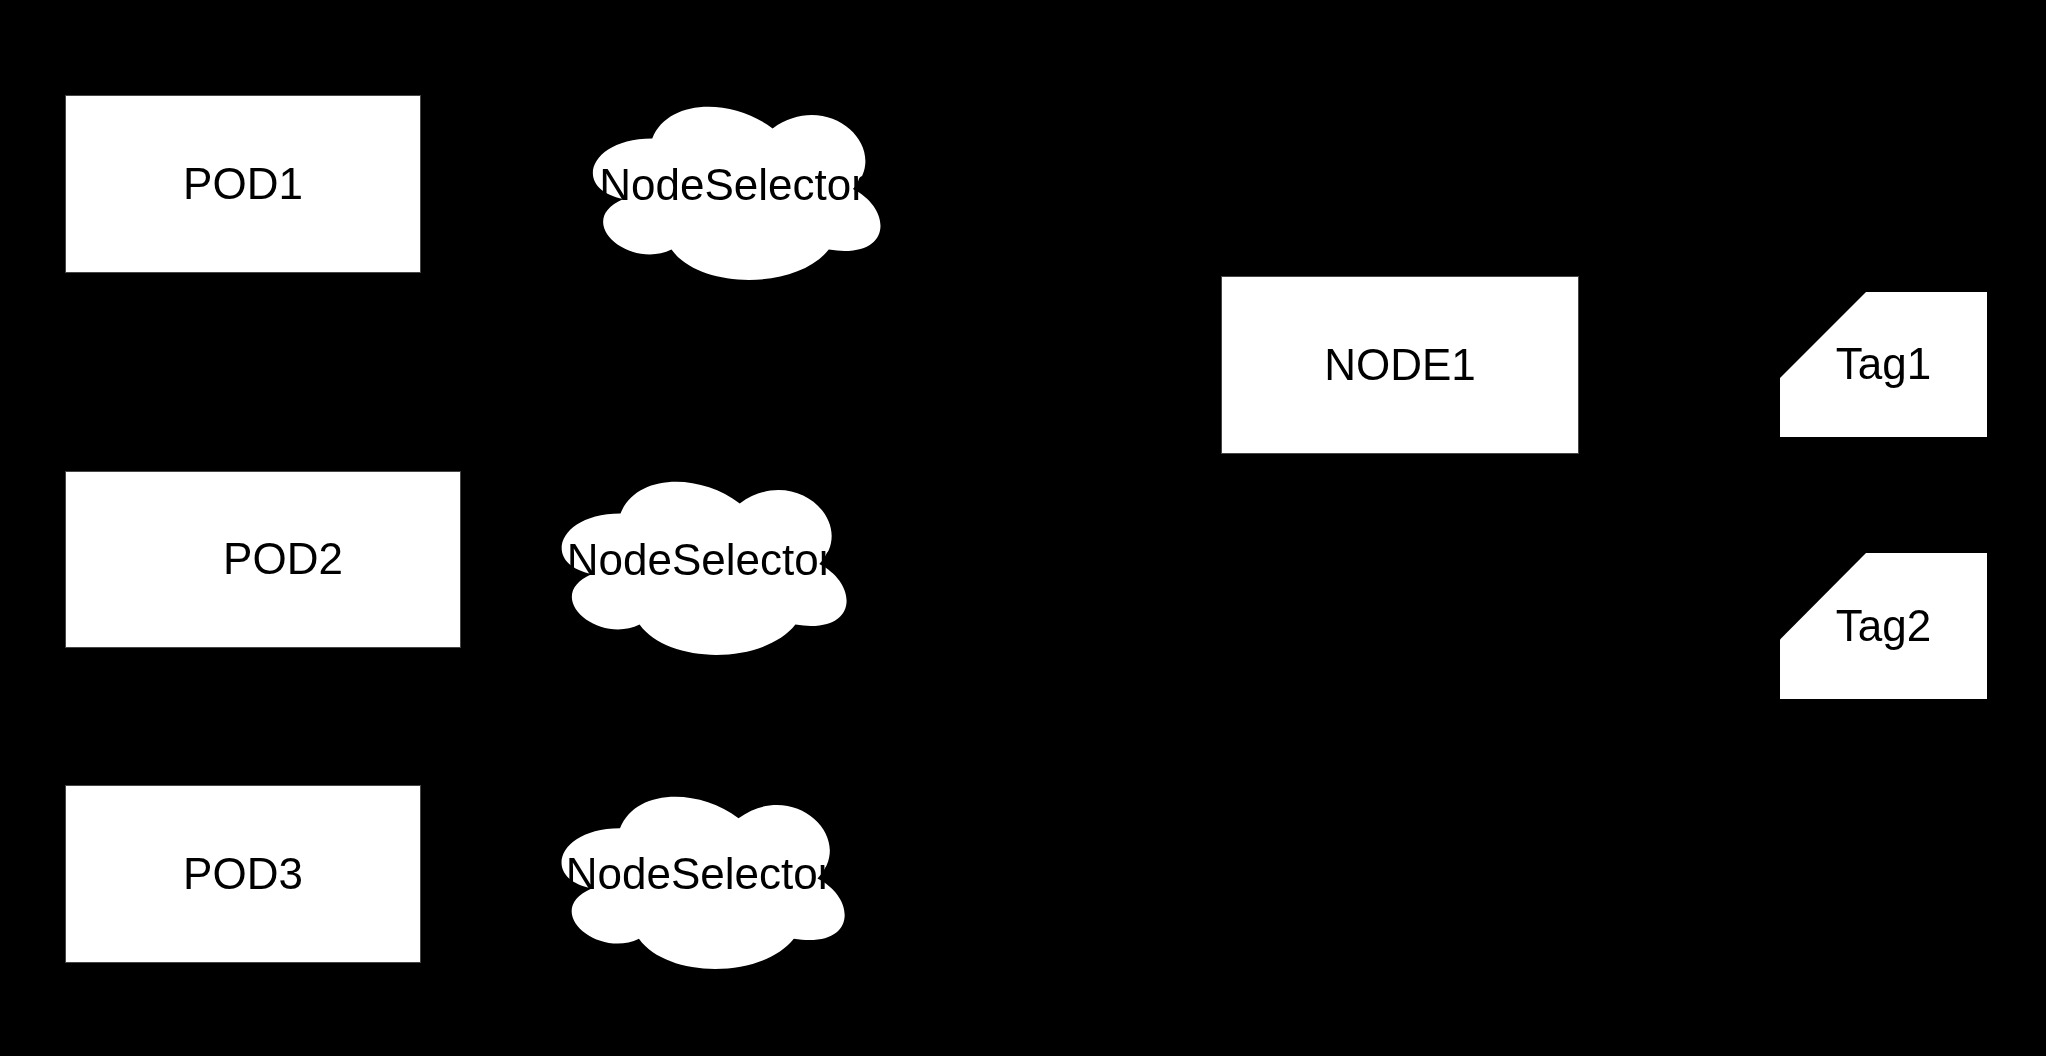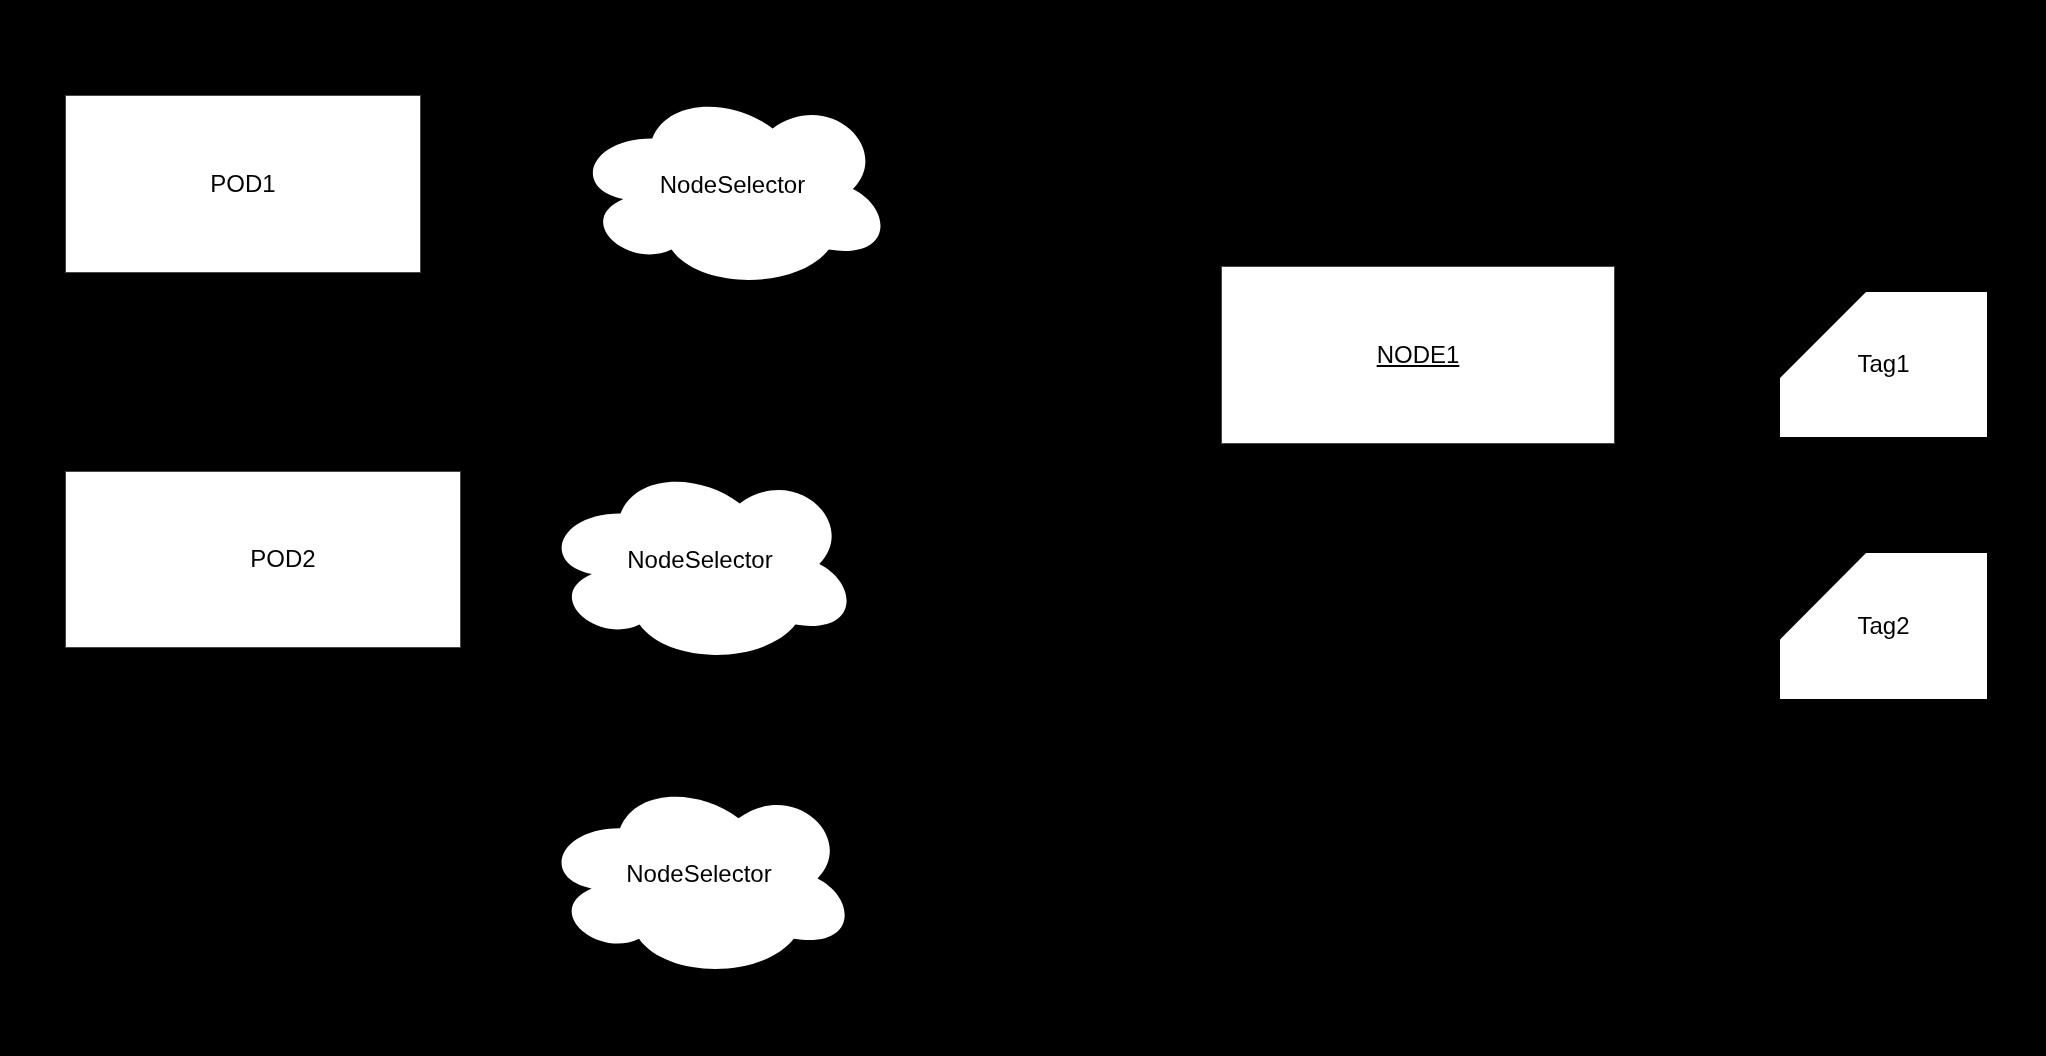--- a/index.html
+++ b/index.html
@@ -16,21 +16,21 @@
     width: 2046px;
     height: 1056px;
     background: #000000;
     font-family: "Liberation Sans", sans-serif;
   }
   .shape {
     position: absolute;
     display: flex;
     align-items: center;
     justify-content: center;
-    font-size: 24px;
+    font-size: 44px;
     line-height: 1.2;
     color: #000000;
     text-align: left;
   }
   .rect-shape {
     background: #ffffff;
     box-shadow: 0 0 0 1px rgba(128,128,128,0.55); 
   }
   .svg-shape svg {
     position: absolute;
@@ -54,20 +54,23 @@
 <div id="canvas">
 
   <div class="shape rect-shape" style="left:66px; top:96px; width:354px; height:176px;">
     <span class="shape-label">POD1</span>
   </div>
 
   <div class="shape rect-shape" style="left:66px; top:472px; width:354px; height:175px;padding-left:40px;">
     <span class="shape-label">POD2</span>
   </div>
 
+  <div class="shape rect-shape" style="left:66px; top:786px; width:354px; height:176px;">
+    <span class="shape-label">POD3</span>
+  </div>
 
   <div class="shape svg-shape" style="left:572px; top:88px; width:321px; height:202px;">
     <svg viewBox="0 0 320 200" preserveAspectRatio="none">
       <path fill="#ffffff" d="M80,50 C16,50 0,100 51.2,110 C0,132 57.6,180 99.2,160 C128,200 224,200 256,160 C320,170 320,120 280,100 C320,60 256,0 200,40 C160,10 96,10 80,50 Z"></path>
     </svg>
     <span class="shape-label cloud-label">NodeSelector</span>
   </div>
 
   <div class="shape svg-shape" style="left:541px; top:463px; width:318px; height:202px;">
     <svg viewBox="0 0 320 200" preserveAspectRatio="none">
@@ -76,21 +79,21 @@
     <span class="shape-label cloud-label">NodeSelector</span>
   </div>
 
   <div class="shape svg-shape" style="left:541px; top:778px; width:316px; height:201px;">
     <svg viewBox="0 0 320 200" preserveAspectRatio="none">
       <path fill="#ffffff" d="M80,50 C16,50 0,100 51.2,110 C0,132 57.6,180 99.2,160 C128,200 224,200 256,160 C320,170 320,120 280,100 C320,60 256,0 200,40 C160,10 96,10 80,50 Z"></path>
     </svg>
     <span class="shape-label cloud-label">NodeSelector</span>
   </div>
 
-  <div class="shape rect-shape" style="left:1222px; top:267px; width:392px; height:176px;text-decoration:underline;">
+  <div class="shape rect-shape" style="left:1222px; top:277px; width:356px; height:176px;">
     <span class="shape-label">NODE1</span>
   </div>
 
 
   <div class="shape svg-shape" style="left:1780px; top:292px; width:207px; height:145px;">
     <svg viewBox="0 0 207 145" preserveAspectRatio="none">
       <polygon fill="#ffffff" points="86,0 207,0 207,145 0,145 0,86"></polygon>
     </svg>
     <span class="shape-label">Tag1</span>
   </div>

